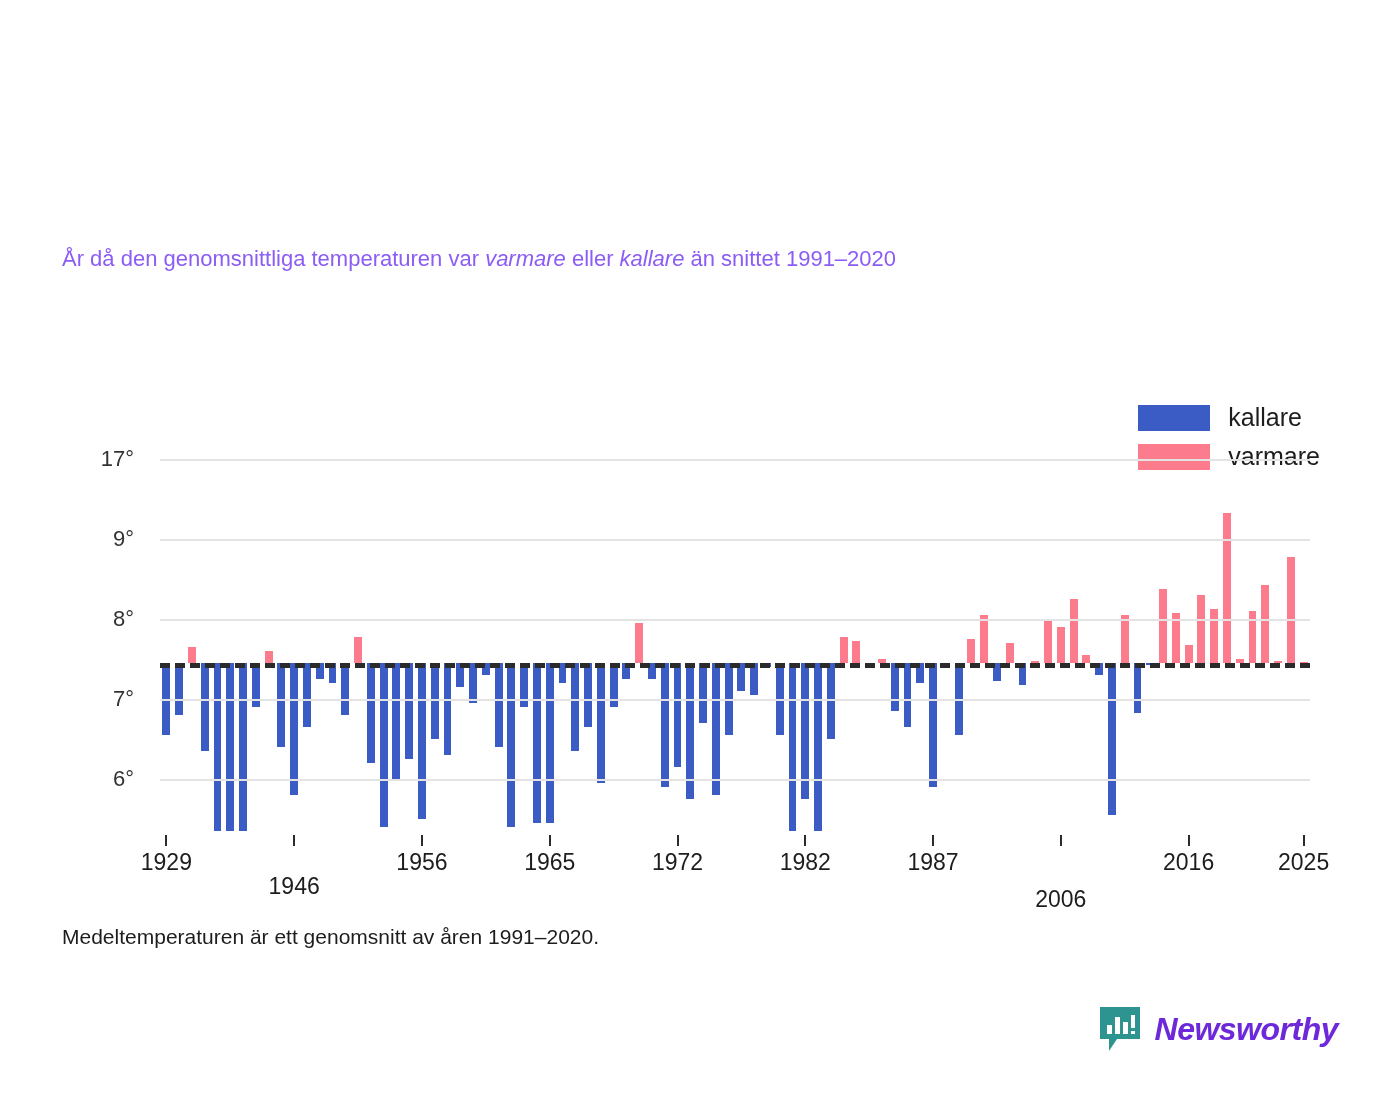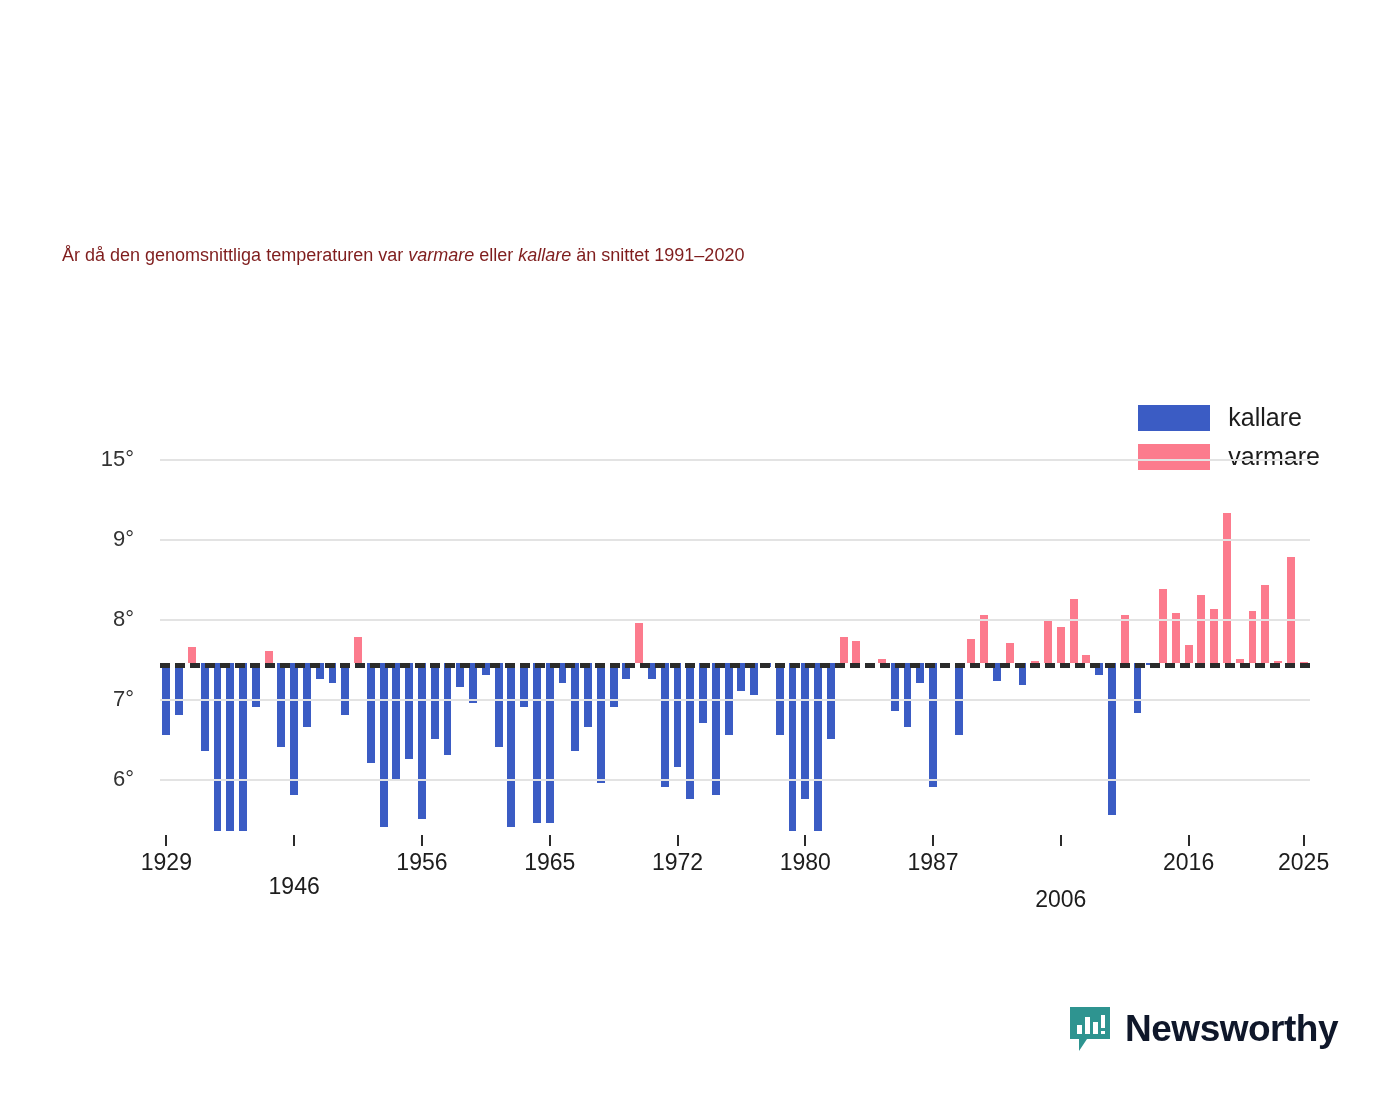--- a/index.html
+++ b/index.html
@@ -12,21 +12,21 @@
   }
   .page{position:relative;width:1400px;height:1116px;}
 
   .title{
     position:absolute;left:62px;top:72px;width:900px;
     font-size:35px;font-weight:bold;line-height:1.24;
     letter-spacing:-0.3px;color:#111111;
   }
   .subtitle{
     position:absolute;left:62px;top:243px;width:1220px;
-    font-size:18px;font-weight:normal;line-height:1.42;color:#7f1d1d;
+    font-size:22px;font-weight:normal;line-height:1.42;color:#8b5cf6;
   }
   .subtitle i{font-style:italic;}
 
   
   .chart{
     position:absolute;left:62px;top:395px;
     width:1270px;height:470px;
   }
   .plot{
     position:absolute;left:98px;top:40px;
@@ -80,21 +80,21 @@
     font-size:21px;color:#1d1d1d;
   }
 
   
   .logo{
     position:absolute;right:62px;top:1005px;
     display:flex;align-items:center;
   }
   .logo-mark{width:46px;height:48px;margin-right:12px;}
   .logo-text{
-    font-size:37px;font-weight:bold;color:#0f172a;letter-spacing:-0.5px;
+    font-size:32px;font-weight:bold;color:#6d28d9;letter-spacing:-0.5px;font-style:italic;
   }
 </style>
 </head>
 <body>
 
 <div class="page">
 
 
   <div class="subtitle">
     <span>År då den genomsnittliga temperaturen var </span><i>varmare</i><span> eller </span><i>kallare</i><span> än snittet 1991–2020</span>
@@ -208,48 +208,49 @@
         </div>
     <div class="gridline" style="top: 344px;"></div>
         <div class="ylabel" style="top: 344px;">6°</div>
         <div class="gridline" style="top: 264px;"></div>
         <div class="ylabel" style="top: 264px;">7°</div>
         <div class="gridline" style="top: 184px;"></div>
         <div class="ylabel" style="top: 184px;">8°</div>
         <div class="gridline" style="top: 104px;"></div>
         <div class="ylabel" style="top: 104px;">9°</div>
         <div class="gridline" style="top: 24px;"></div>
-        <div class="ylabel" style="top: 24px;">15°</div>
+        <div class="ylabel" style="top: 24px;">17°</div>
         <div class="avgline" style="top: 228px;"></div>
       </div>
 
     <div class="xaxis" id="xaxis">
         <div class="tick" style="left: 5.38889px;"></div>
         <div class="xlab" style="left: 6.38889px;">1929</div>
         <div class="tick" style="left: 133.167px;"></div>
         <div class="xlab" style="left: 134.167px; margin-top: 24px;">1946</div>
         <div class="tick" style="left: 260.944px;"></div>
         <div class="xlab" style="left: 261.944px;">1956</div>
         <div class="tick" style="left: 388.722px;"></div>
         <div class="xlab" style="left: 389.722px;">1965</div>
         <div class="tick" style="left: 516.5px;"></div>
         <div class="xlab" style="left: 517.5px;">1972</div>
         <div class="tick" style="left: 644.278px;"></div>
-        <div class="xlab" style="left: 645.278px;">1980</div>
+        <div class="xlab" style="left: 645.278px;">1982</div>
         <div class="tick" style="left: 772.056px;"></div>
         <div class="xlab" style="left: 773.056px;">1987</div>
         <div class="tick" style="left: 899.833px;"></div>
         <div class="xlab" style="left: 900.833px; margin-top: 37px;">2006</div>
         <div class="tick" style="left: 1027.61px;"></div>
         <div class="xlab" style="left: 1028.61px;">2016</div>
         <div class="tick" style="left: 1142.61px;"></div>
         <div class="xlab" style="left: 1143.61px;">2025</div>
       </div>
   </div>
 
+  <div class="note">Medeltemperaturen är ett genomsnitt av åren 1991–2020.</div>
 
   <div class="logo">
     <span class="logo-mark">
       <svg width="46" height="48" viewBox="0 0 46 48">
         <path d="M3 2 H43 V34 H20 L12 46 L12 34 H3 Z" fill="#2e9490"></path>
         <rect x="10" y="20" width="5" height="9" fill="#ffffff"></rect>
         <rect x="18" y="12" width="5" height="17" fill="#ffffff"></rect>
         <rect x="26" y="17" width="5" height="12" fill="#ffffff"></rect>
         <rect x="34" y="10" width="4" height="13" fill="#ffffff"></rect>
         <rect x="34" y="26" width="4" height="3" fill="#ffffff"></rect>

